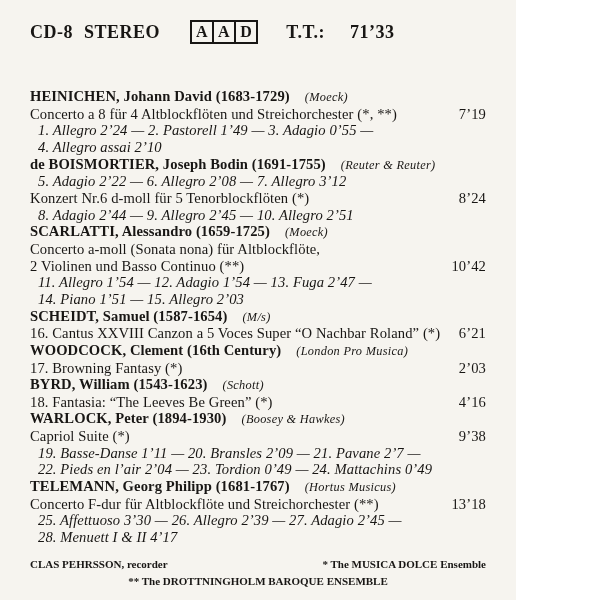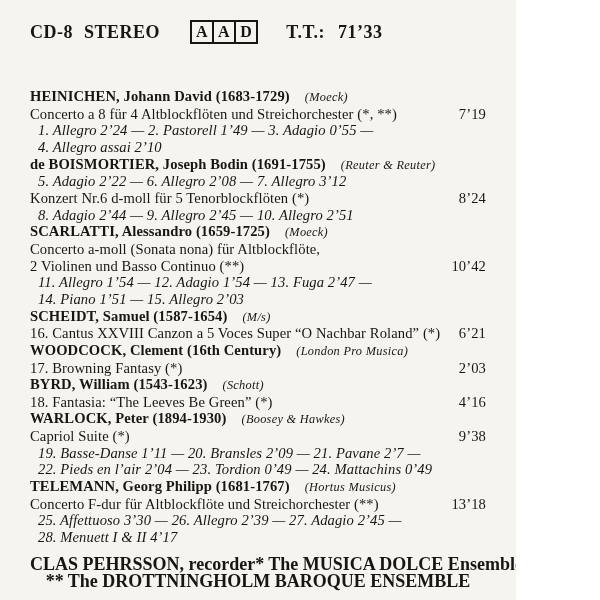--- a/index.html
+++ b/index.html
@@ -31,21 +31,21 @@
     margin-left: 30px;
     border: 2.5px solid #181614;
   }
   .spars .cell {
     padding: 0px 4px 1px 4px;
     font-size: 16px;
     line-height: 19px;
     border-left: 2px solid #181614;
   }
   .spars .cell:first-child { border-left: none; }
-  .tt { display: inline-flex; gap: 13px; margin-left: 28px; }
+  .tt { display: inline-flex; gap: 25px; margin-left: 28px; }
 
   
   .list {
     position: absolute;
     top: 88px;
     left: 30px;
     right: 30px;
     font-size: 14.6px;
     line-height: 16.65px;
     letter-spacing: 0.1px;
@@ -61,21 +61,21 @@
   .movement-row { font-style: italic; padding-left: 8px; }
   .dur { margin-left: auto; padding-left: 10px; }
 
   
   .footer {
     position: absolute;
     top: 556px;
     left: 30px;
     right: 30px;
     font-weight: bold;
-    font-size: 18px;
+    font-size: 11px;
     line-height: 16.65px;
   }
   .footer-line-1 { display: flex; justify-content: space-between; white-space: nowrap; }
   .footer-line-2 { text-align: center; white-space: nowrap; }
 </style>
 </head>
 <body>
 
 <div class="page">
 

